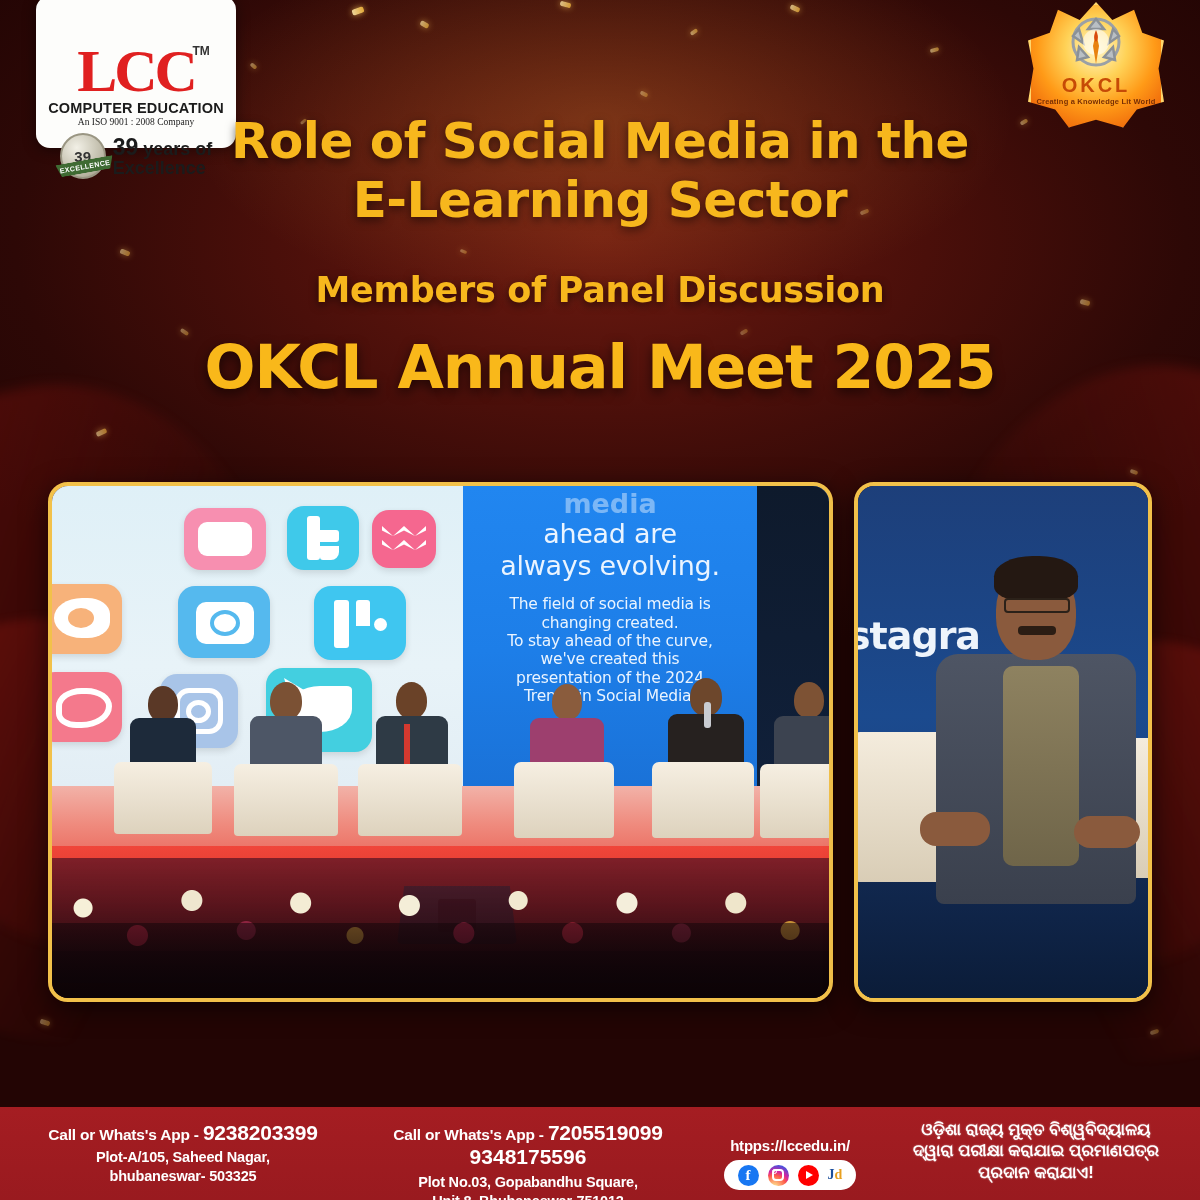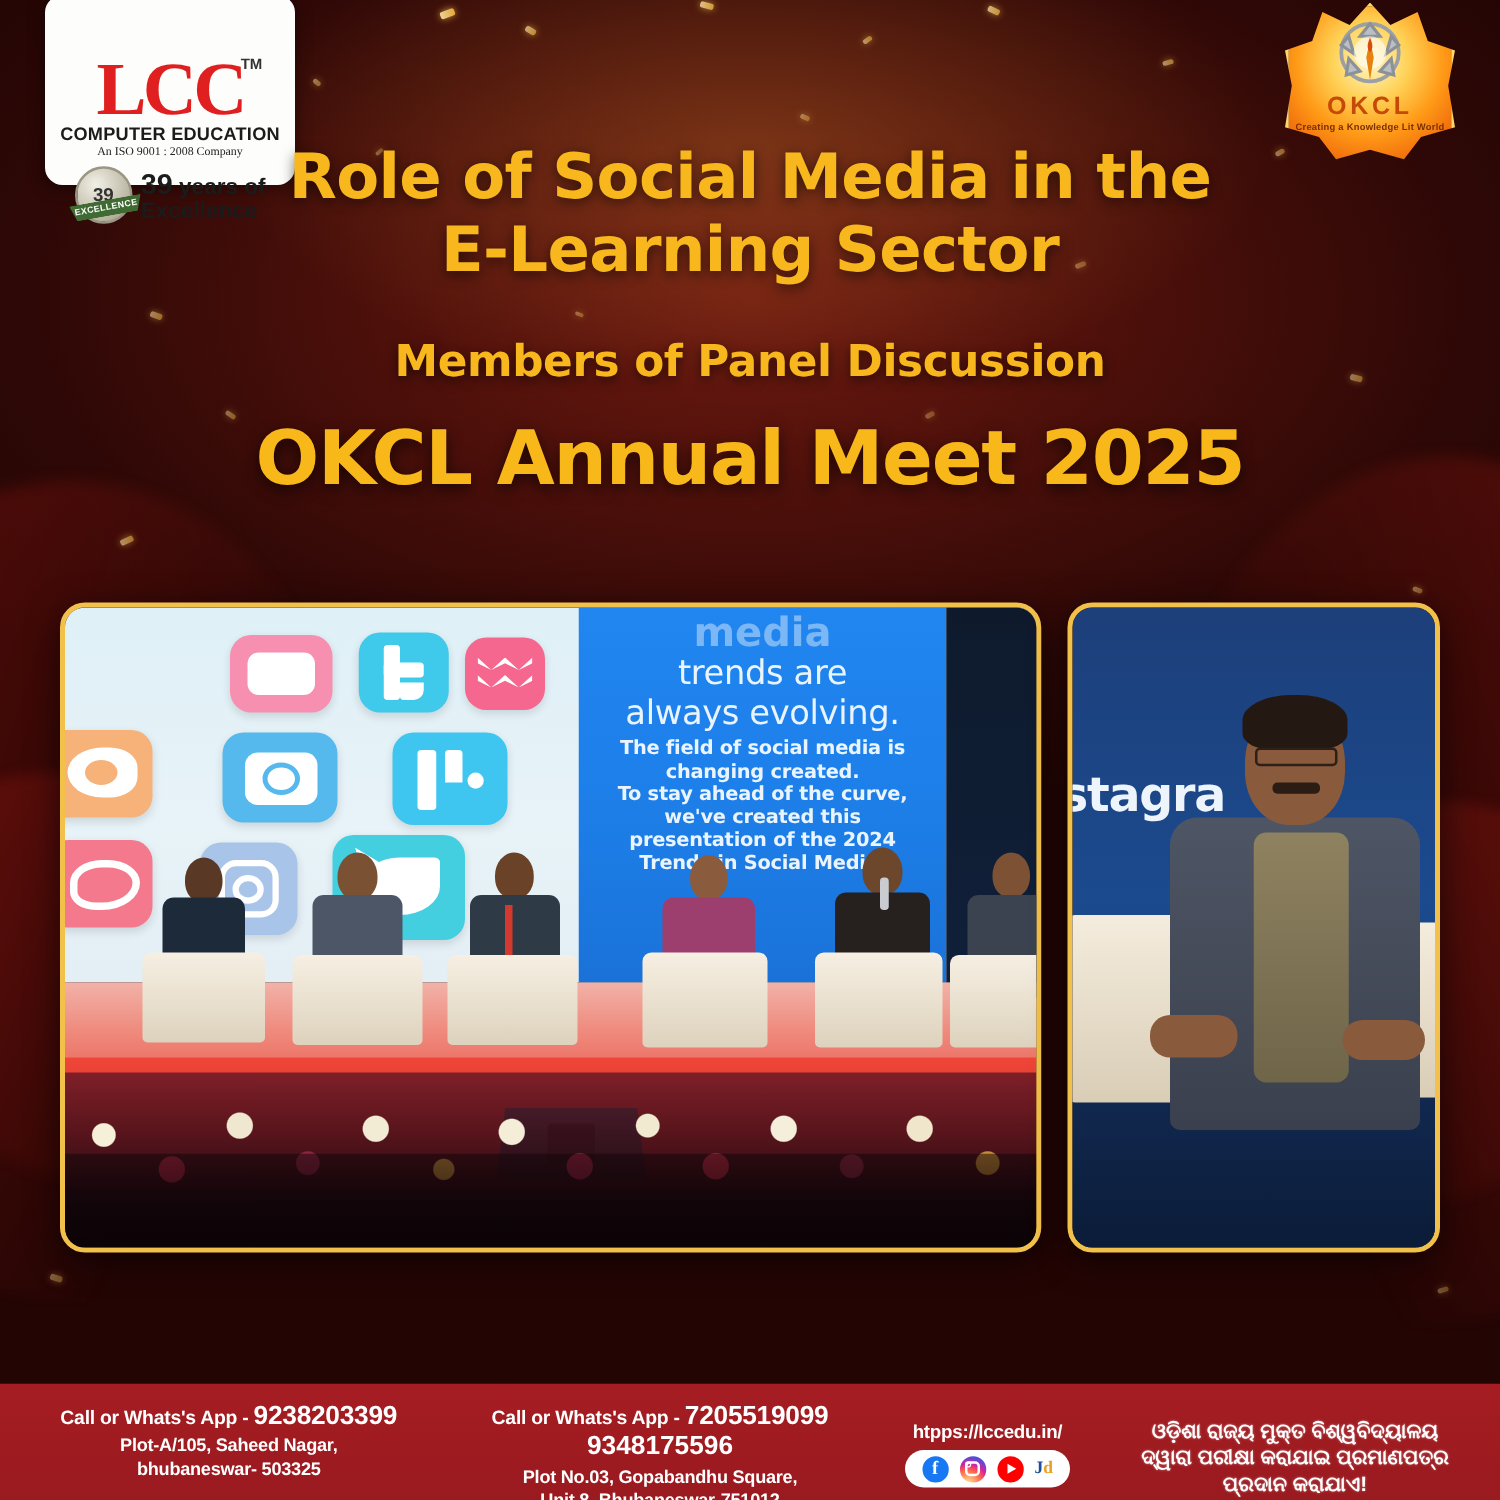--- a/index.html
+++ b/index.html
@@ -141,23 +141,23 @@
   .backdrop{
     position:absolute; left:0; top:0; right:0; height:300px;
     background:linear-gradient(180deg,#dff0f7 0%,#e8f3f8 60%,#e3eef5 100%);
   }
   .slide{
     position:absolute; left:411px; top:0; width:294px; height:300px;
     background:linear-gradient(180deg,#2186f0 0%,#1d7ee8 55%,#1a72d8 100%);
     color:#eaf4ff; text-align:center; padding:4px 8px 0;
     font-family:"DejaVu Sans", sans-serif;
   }
-  .slide .cut{ font-size:32px; font-weight:bold; opacity:.45; line-height:1; }
+  .slide .cut{ font-size:27px; font-weight:bold; opacity:.45; line-height:1; }
   .slide .big1{ font-size:27px; font-weight:500; line-height:1.12; margin-top:2px; letter-spacing:-.3px;}
-  .slide .body{ font-size:15.5px; line-height:1.18; margin-top:3px; font-weight:bold; letter-spacing:-.2px; }
+  .slide .body{ font-size:15.5px; line-height:1.18; margin-top:14px; font-weight:normal; letter-spacing:-.2px; }
   .stage-dark{
     position:absolute; left:705px; top:0; width:80px; height:300px;
     background:linear-gradient(180deg,#0e1a2c,#10203a);
   }
   .smicon{ position:absolute; border-radius:17px; box-shadow:0 3px 7px rgba(0,0,0,.12); }
   .smglyph{ position:absolute; background:#fff; }
 
   .stage-floor{
     position:absolute; left:0; right:0; top:300px; height:95px;
     background:linear-gradient(180deg,#f2b2a8 0%,#ef8b7e 40%,#e8564a 100%);
@@ -397,21 +397,21 @@
         <div style="position:absolute;left:15px;top:14px;width:48px;height:46px;border:5px solid #fff;border-radius:14px;"></div>
         <div style="position:absolute;left:26px;top:26px;width:25px;height:23px;border:5px solid #fff;border-radius:50%;"></div>
       </div>
       <div class="smicon" style="left:214px;top:182px;width:106px;height:84px;background:#43cfe0;">
         <div style="position:absolute;left:22px;top:18px;width:64px;height:46px;background:#fff;border-radius:50% 8% 50% 50%;"></div>
         <div style="position:absolute;left:18px;top:10px;width:20px;height:22px;background:#fff;clip-path:polygon(0 0,100% 55%,35% 100%);"></div>
       </div>
 
       <div class="slide">
         <div class="cut">media</div>
-        <div class="big1">trends are</div>
+        <div class="big1">ahead are</div>
         <div class="big1">always evolving.</div>
         <div class="body">
           <div>The field of social media is</div>
           <div>changing created.</div>
           <div>To stay ahead of the curve,</div>
           <div>we've created this</div>
           <div>presentation of the 2024</div>
           <div>Trends in Social Media.</div>
         </div>
       </div>
@@ -521,19 +521,19 @@
         <span class="sic sic-yt">
             <span class="tri"></span>
           </span>
         <span class="sic sic-jd">
             <span class="j">J</span>
             <span class="d">d</span>
           </span>
       </div>
     </div>
 
-    <div class="fcol" style="left:880px; top:28px; width:312px;">
+    <div class="fcol" style="left:880px; top:12px; width:312px;">
       <div class="odia">ଓଡ଼ିଶା ରାଜ୍ୟ ମୁକ୍ତ ବିଶ୍ୱବିଦ୍ୟାଳୟ</div>
       <div class="odia">ଦ୍ୱାରା ପରୀକ୍ଷା କରାଯାଇ ପ୍ରମାଣପତ୍ର</div>
       <div class="odia">ପ୍ରଦାନ କରାଯାଏ!</div>
     </div>
   </div>
 </div>
 
 </body></html>

